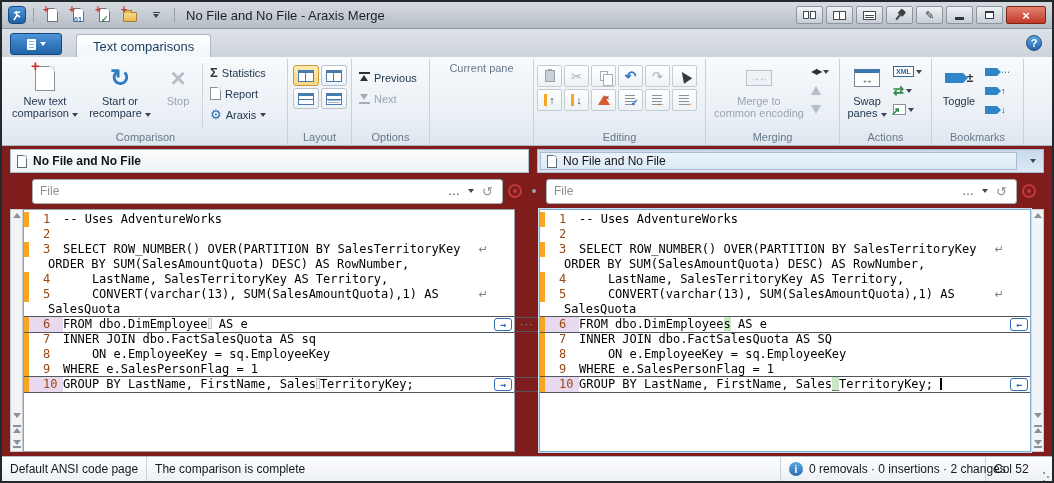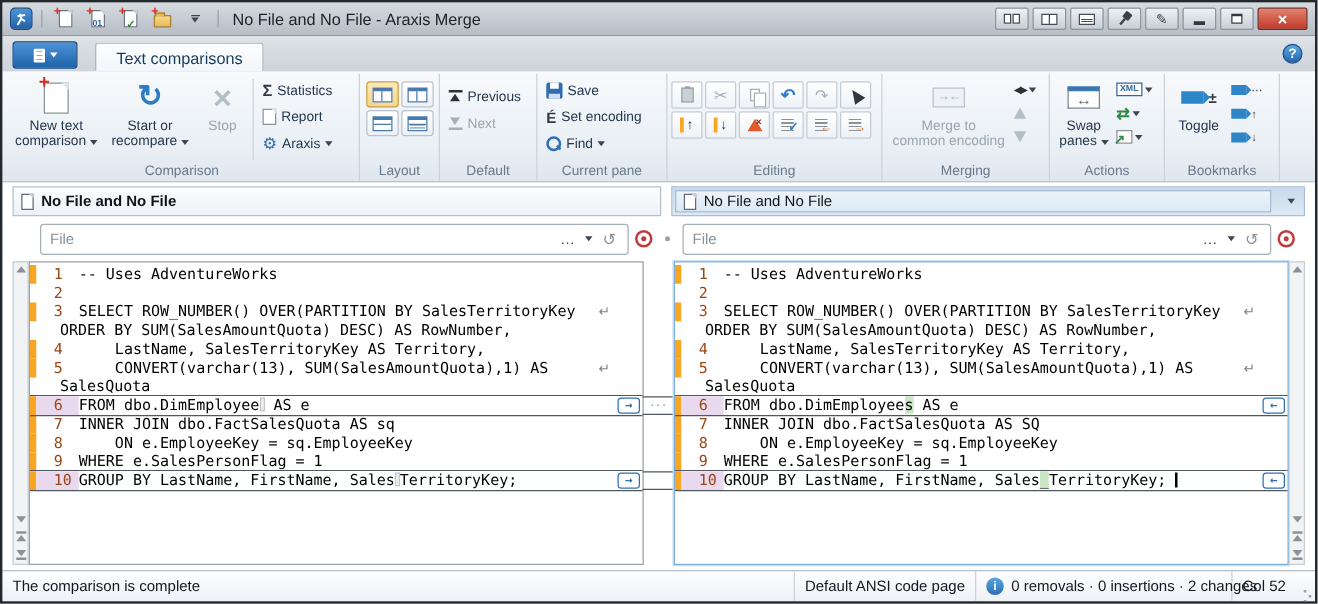--- a/index.html
+++ b/index.html
@@ -112,21 +112,21 @@
   .g-sync{font-size:13px;color:#2e8a46;font-weight:bold;}
   .ic-export{width:13px;height:11px;border:1px solid #8a9298;background:#fff;position:relative;}
   .ic-export::after{content:"↗";position:absolute;left:-3px;bottom:-4px;color:#2e8a46;font-weight:bold;font-size:11px;}
   .flag{width:18px;height:10px;background:#2e86c8;position:relative;display:inline-block;}
   .flag::after{content:"";position:absolute;right:-5px;top:0;border-top:5px solid transparent;border-bottom:5px solid transparent;border-left:5px solid #2e86c8;}
   .flag.sm{width:12px;height:8px;}
   .flag.sm::after{right:-4px;border-top-width:4px;border-bottom-width:4px;border-left-width:4px;}
   .g-pm{font-size:12px;color:#31383f;font-weight:bold;margin-left:4px;}
   .bmnote{font-size:9px;color:#31383f;margin-left:2px;}
   
-  .work{flex:1;display:flex;flex-direction:column;background:#ffffff;padding:3px 8px 0;}
+  .work{flex:1;display:flex;flex-direction:column;background:#7f1d1d;padding:3px 8px 0;}
   .phead-row{display:flex;gap:8px;height:24px;flex:none;}
   .phead{flex:1;display:flex;align-items:center;gap:6px;padding:0 6px;font-size:12px;color:#101418;}
   .phead.leftp{background:linear-gradient(#fbfcfd,#eef2f6);border:1px solid #b6bfc9;font-weight:bold;}
   .phead.rightp{background:linear-gradient(#c8daec,#dde9f5);border:1px solid #a9bdd2;padding:0;font-weight:normal;}
   .ptab{flex:1;height:18px;margin:2px 0 2px 2px;background:linear-gradient(#ecf3fa,#dcE9f5);border:1px solid #a9bdd2;display:flex;align-items:center;gap:6px;padding:0 6px;}
   .pdrop{width:20px;display:flex;align-items:center;justify-content:center;height:100%;}
   .pgico{width:10px;height:13px;background:#fff;border:1px solid #5f6a75;position:relative;flex:none;}
   .pgico::before{content:"";position:absolute;right:-1px;top:-1px;border-left:4px solid transparent;border-top:4px solid #c6cdd4;}
   .file-row{display:flex;align-items:center;height:36px;flex:none;}
   .fhalf{flex:1;display:flex;align-items:center;}
@@ -329,41 +329,24 @@
           <div class="smallbtn">
               <span class="icoPrev"></span>
               <span>Previous</span>
             </div>
           <div class="smallbtn dis">
               <span class="icoNext"></span>
               <span>Next</span>
             </div>
         </div>
       </div>
-      <div class="glabel">Default</div>
+      <div class="glabel">Options</div>
     </div>
 
     <div class="rgroup" style="width:104px">
-      <div class="rcontent">
-        <div class="smallcol">
-          <div class="smallbtn">
-              <span class="ic-save"></span>
-              <span>Save</span>
-            </div>
-          <div class="smallbtn">
-              <span class="g-eacute">É</span>
-              <span>Set encoding</span>
-            </div>
-          <div class="smallbtn">
-              <span class="ic-find"></span>
-              <span>Find</span> 
-              <i class="car"></i>
-            </div>
-        </div>
-      </div>
       <div class="glabel">Current pane</div>
     </div>
 
     <div class="rgroup" style="width:172px">
       <div class="rcontent">
         <div class="edgrid">
           <div class="edrow">
             <span class="ibtn">
                 <span class="ic-clip"></span>
               </span>
@@ -704,25 +687,25 @@
           </span>
         <span class="jump">
             <span class="tri down"></span>
             <span class="bar7"></span>
           </span>
       </div>
     </div>
   </div>
 
   <div class="statusbar">
+    <div class="ssec">
+        <span>Default ANSI code page</span>
+      </div>
     <div class="ssec msg">
         <span>The comparison is complete</span>
-      </div>
-    <div class="ssec">
-        <span>Default ANSI code page</span>
       </div>
     <div class="ssec" style="width:205px">
         <i class="iico">i</i>
         <span>0 removals · 0 insertions · 2 changes</span>
       </div>
     <div class="ssec last" style="width:52px">
         <span>Col 52</span>
       </div>
     <div class="grip">
         <i></i>

